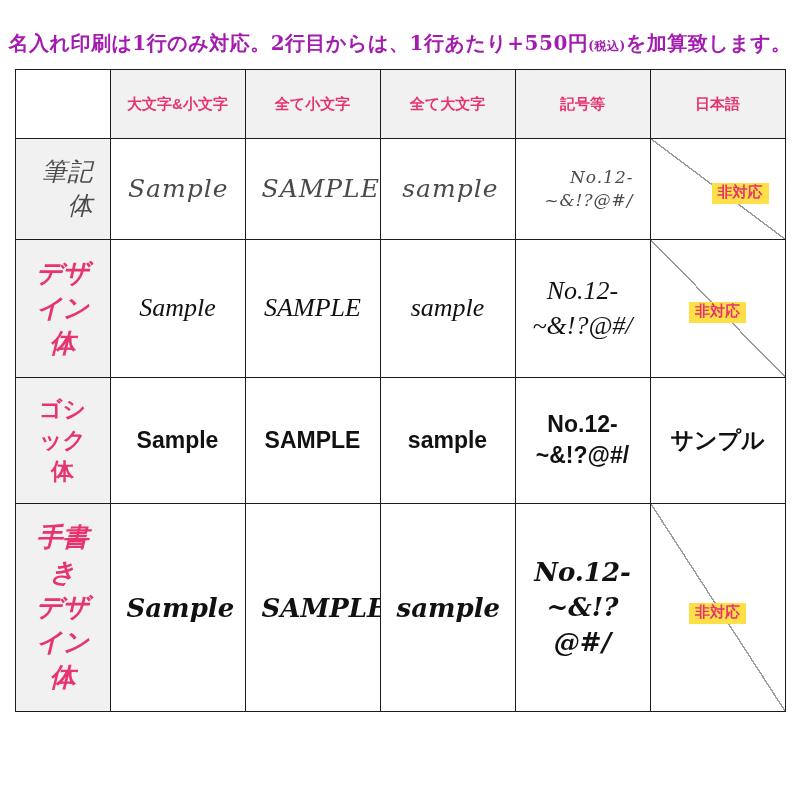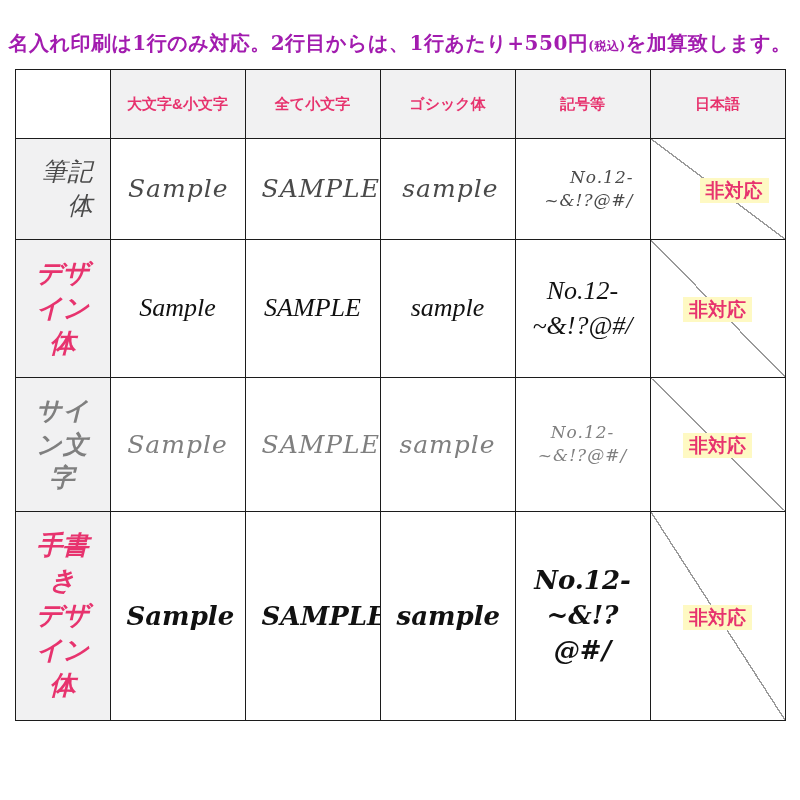--- a/index.html
+++ b/index.html
@@ -77,25 +77,25 @@
     content:"";
     position:absolute;inset:0;
     background:linear-gradient(to right top,
       transparent calc(50% - 0.7px),
       var(--diag) calc(50% - 0.7px),
       var(--diag) calc(50% + 0.7px),
       transparent calc(50% + 0.7px));
   }
   td.na .na-text{
     position:relative;z-index:1;
-    background:#fef9c3;
+    background:#fde047;
     padding:2px 6px;
     color:var(--pink);
-    font-family:Liberation Serif, serif;
-    font-size:19px;
+    font-family:Liberation Mono, monospace;
+    font-size:15px;
     font-weight:bold;
     font-style:normal;
     letter-spacing:0;
   }
 </style>
 </head>
 <body>
 
 <div class="title"><span>名入れ印刷は1行のみ対応。2行目からは、1行あたり+550円</span><span class="tax">(税込)</span><span>を加算致します。</span></div>
 
@@ -106,21 +106,21 @@
       <col style="width:135px">
       <col style="width:135px">
       <col style="width:135px">
       <col style="width:135px">
   </colgroup>
   <thead>
     <tr>
       <th class="corner"></th>
       <th>大文字&amp;小文字</th>
       <th>全て小文字</th>
-      <th>ゴシック体</th>
+      <th>全て大文字</th>
       <th>記号等</th>
       <th>日本語</th>
     </tr>
   </thead>
   <tbody>
 
     <tr class="f-script">
       <td class="row-label">筆記体</td>
       <td><span>Sample</span></td>
       <td><span>SAMPLE</span></td>
@@ -133,34 +133,34 @@
     <tr class="f-design">
       <td class="row-label">デザイン体</td>
       <td><span>Sample</span></td>
       <td><span>SAMPLE</span></td>
       <td><span>sample</span></td>
       <td class="cell-sym"><span>No.12-
 ~&amp;!?@#/</span></td>
       <td class="na"><span class="na-text">非対応</span></td>
     </tr>
 
+    <tr class="f-gothic">
+      <td class="row-label">ゴシック体</td>
+      <td><span>Sample</span></td>
+      <td><span>SAMPLE</span></td>
+      <td><span>sample</span></td>
+      <td class="cell-sym"><span>No.12-
+~&amp;!?@#/</span></td>
+      <td class="cell-jp"><span>サンプル</span></td>
+    </tr>
 
 
 
 
 
-    <tr class="f-sign">
-      <td class="row-label">サイン文字</td>
-      <td><span>Sample</span></td>
-      <td><span>SAMPLE</span></td>
-      <td><span>sample</span></td>
-      <td class="cell-sym"><span>No.12-
-~&amp;!?@#/</span></td>
-      <td class="na"><span class="na-text">非対応</span></td>
-    </tr>
 
     <tr class="f-brush">
       <td class="row-label">手書き
 デザイン体</td>
       <td><span>Sample</span></td>
       <td><span>SAMPLE</span></td>
       <td><span>sample</span></td>
       <td class="cell-sym"><span>No.12-
 ~&amp;!?@#/</span></td>
       <td class="na"><span class="na-text">非対応</span></td>

